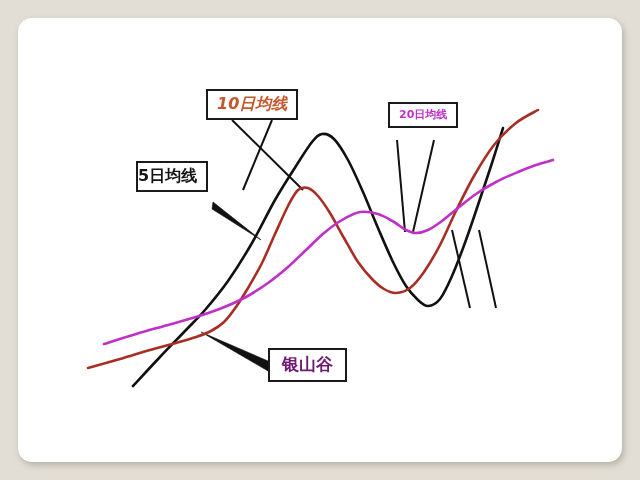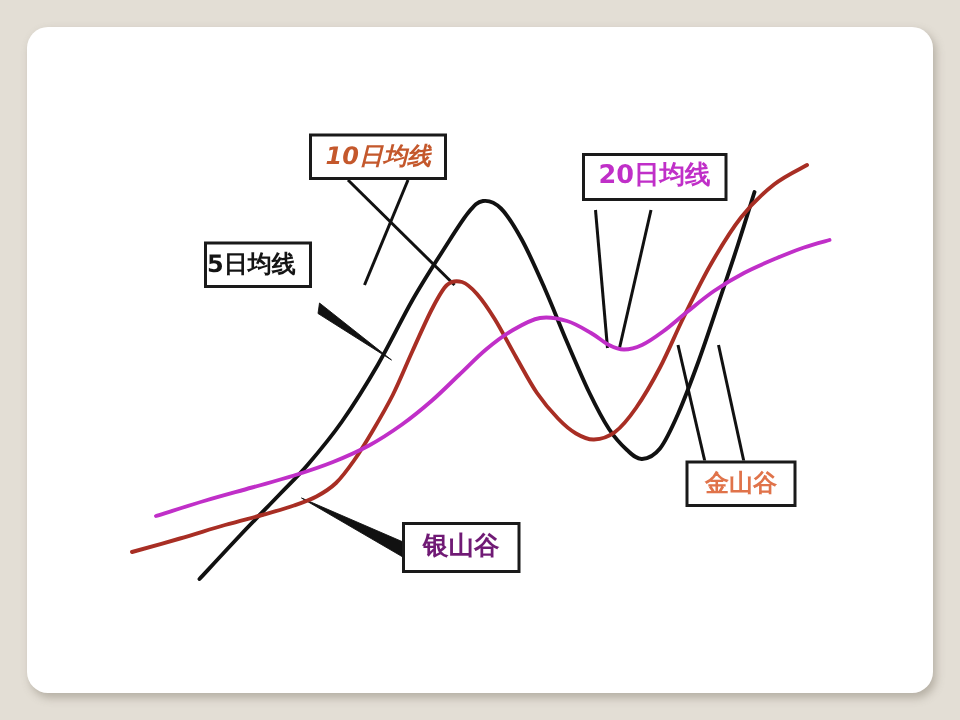--- a/index.html
+++ b/index.html
@@ -56,21 +56,21 @@
   #label-ma10 {
     left: 206px; top: 89px;
     padding: 5px 9px 6px 9px;
     font-size: 16px;
     color: #c4582c;
     font-style: italic;
   }
   #label-ma20 {
     left: 388px; top: 102px;
     padding: 5px 9px 6px 9px;
-    font-size: 17px;
+    font-size: 11px;
     color: #c02fc8;
   }
   #label-silver-valley {
     left: 268px; top: 348px;
     padding: 6px 12px 7px 12px;
     font-size: 17px;
     color: #701a75;
   }
   #label-golden-valley {
     left: 457px; top: 307px;
@@ -113,17 +113,14 @@
   </div>
 
   <div class="callout" id="label-ma20">
     <span>20日均线</span>
   </div>
 
   <div class="callout" id="label-silver-valley">
     <span>银山谷</span>
   </div>
 
-  <div class="callout" id="label-golden-valley">
-    <span>金山谷</span>
-  </div>
 
 </div>
 
 </body></html>

